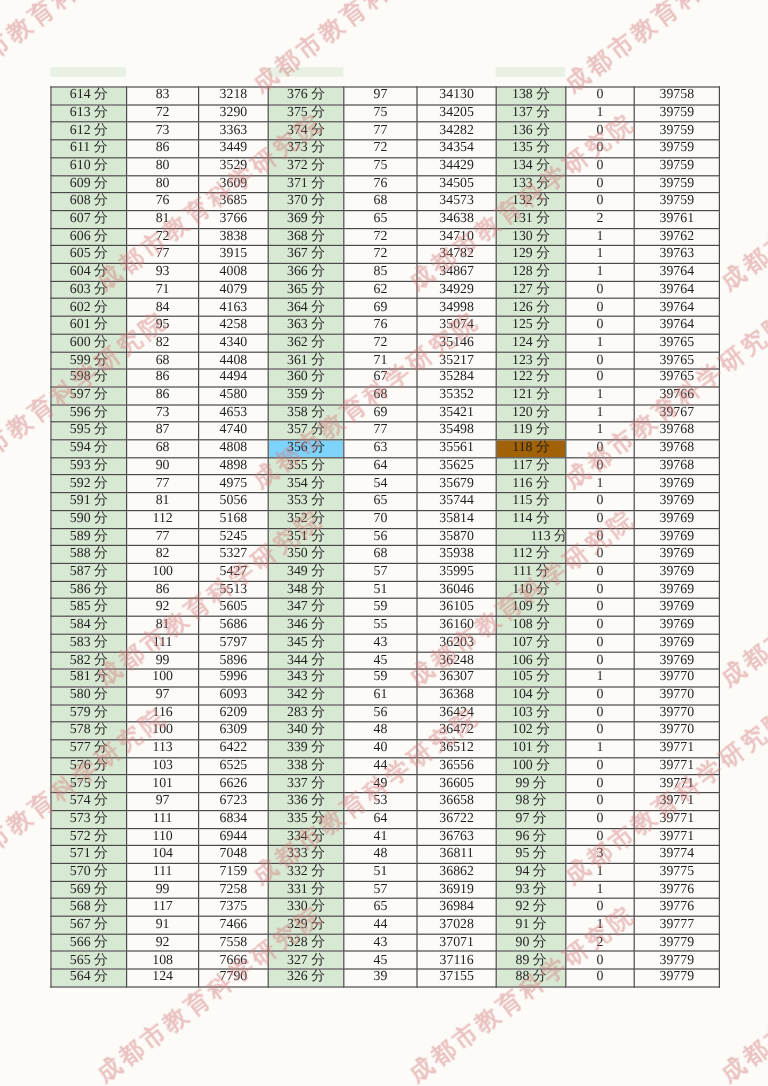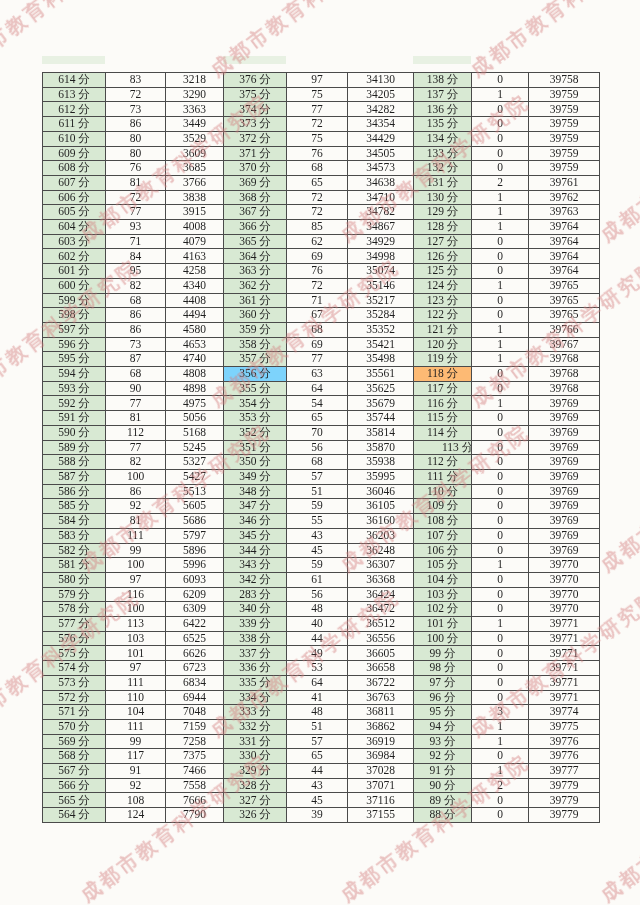--- a/index.html
+++ b/index.html
@@ -319,21 +319,21 @@
           <td style="border-color: rgb(74, 74, 74);">1</td>
           <td style="border-color: rgb(74, 74, 74);">39768</td>
         </tr>
         <tr>
           <td class="score" style="background: rgb(216, 233, 211); border-color: rgb(74, 74, 74);">594 分</td>
           <td style="border-color: rgb(74, 74, 74);">68</td>
           <td style="border-color: rgb(74, 74, 74);">4808</td>
           <td class="score" style="background: #7dd3fc; border-color: rgb(74, 74, 74);">356 分</td>
           <td style="border-color: rgb(74, 74, 74);">63</td>
           <td style="border-color: rgb(74, 74, 74);">35561</td>
-          <td class="score" style="background: #fdba74; border-color: rgb(74, 74, 74); margin-top: 18px;">118 分</td>
+          <td class="score" style="background: #a16207; border-color: rgb(74, 74, 74); margin-top: 18px;">118 分</td>
           <td style="border-color: rgb(74, 74, 74);">0</td>
           <td style="border-color: rgb(74, 74, 74);">39768</td>
         </tr>
         <tr>
           <td class="score" style="background: rgb(216, 233, 211); border-color: rgb(74, 74, 74);">593 分</td>
           <td style="border-color: rgb(74, 74, 74);">90</td>
           <td style="border-color: rgb(74, 74, 74);">4898</td>
           <td class="score" style="background: rgb(216, 233, 211); border-color: rgb(74, 74, 74);">355 分</td>
           <td style="border-color: rgb(74, 74, 74);">64</td>
           <td style="border-color: rgb(74, 74, 74);">35625</td>

